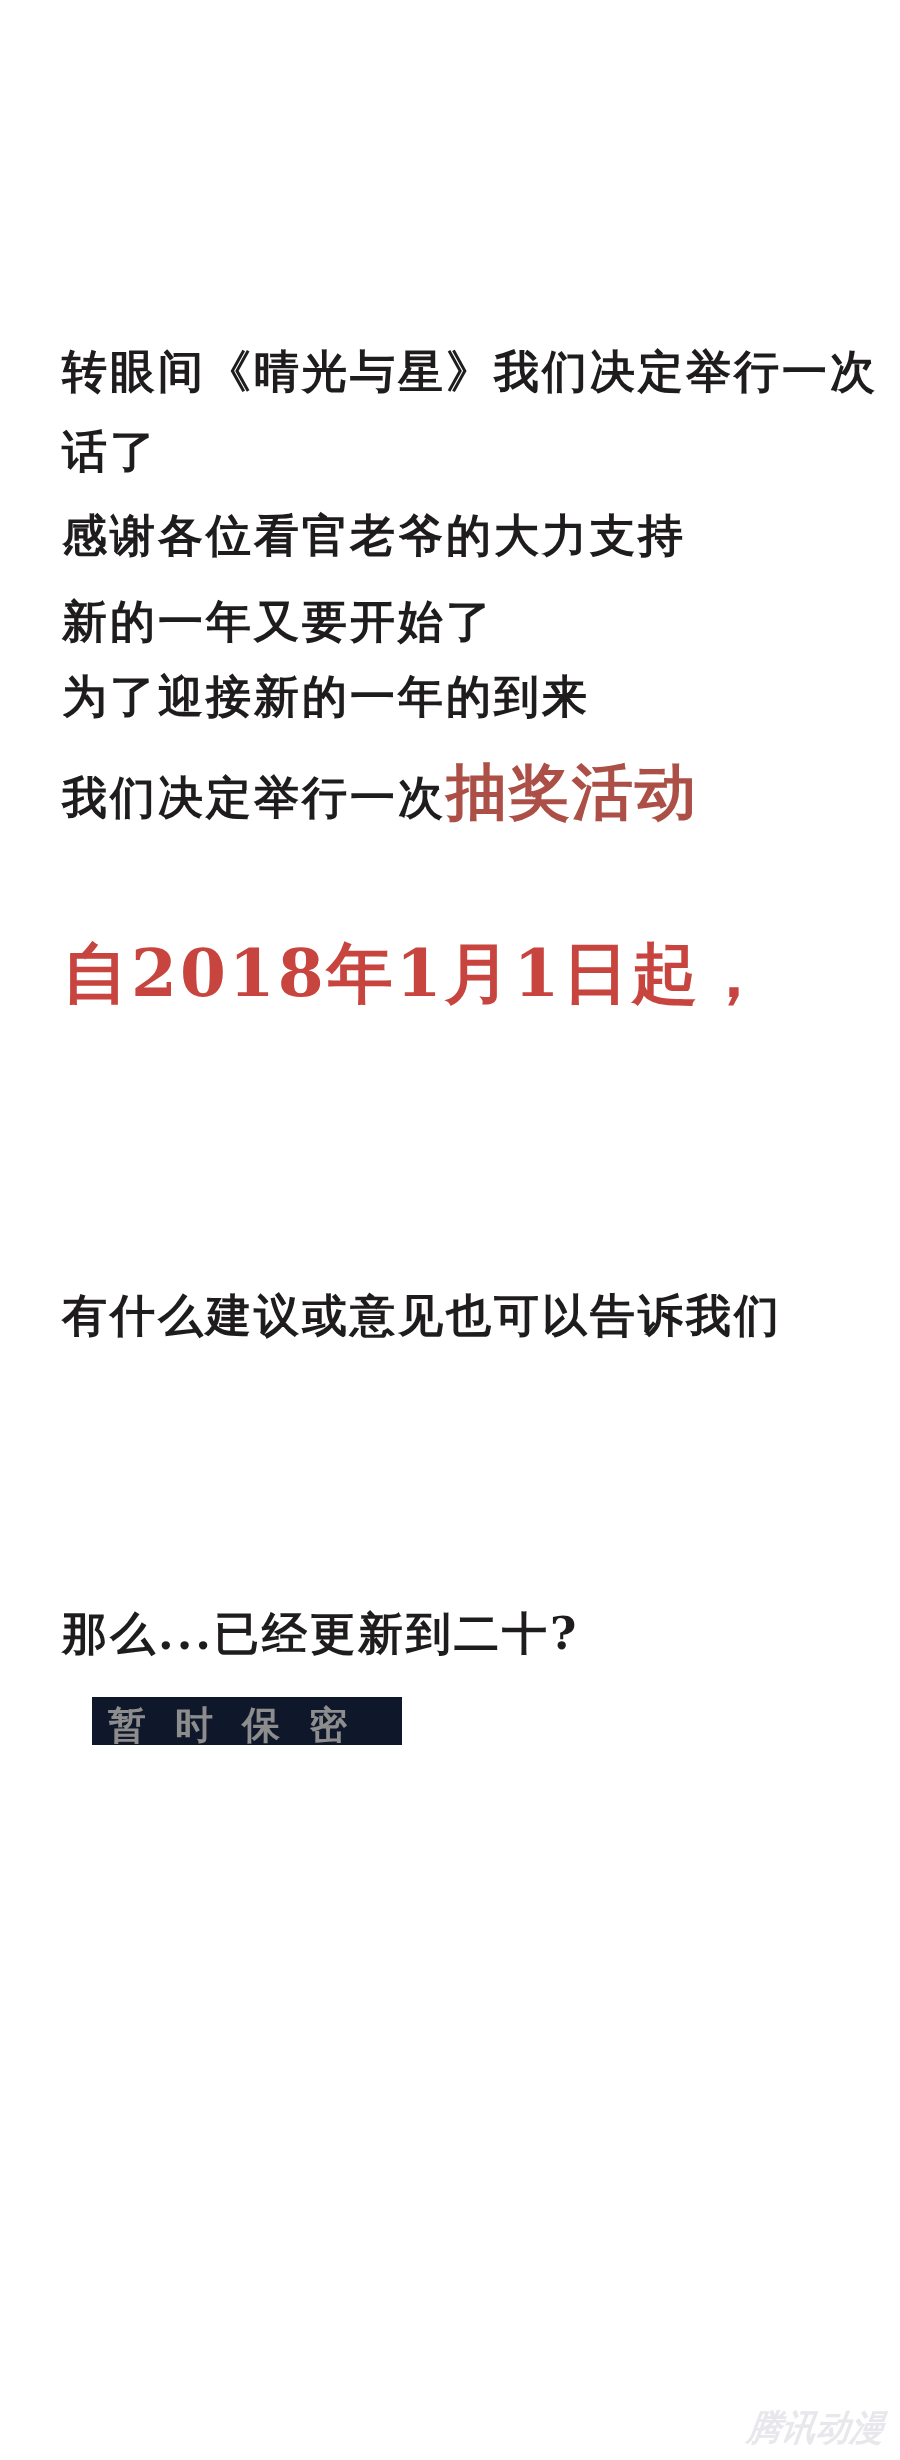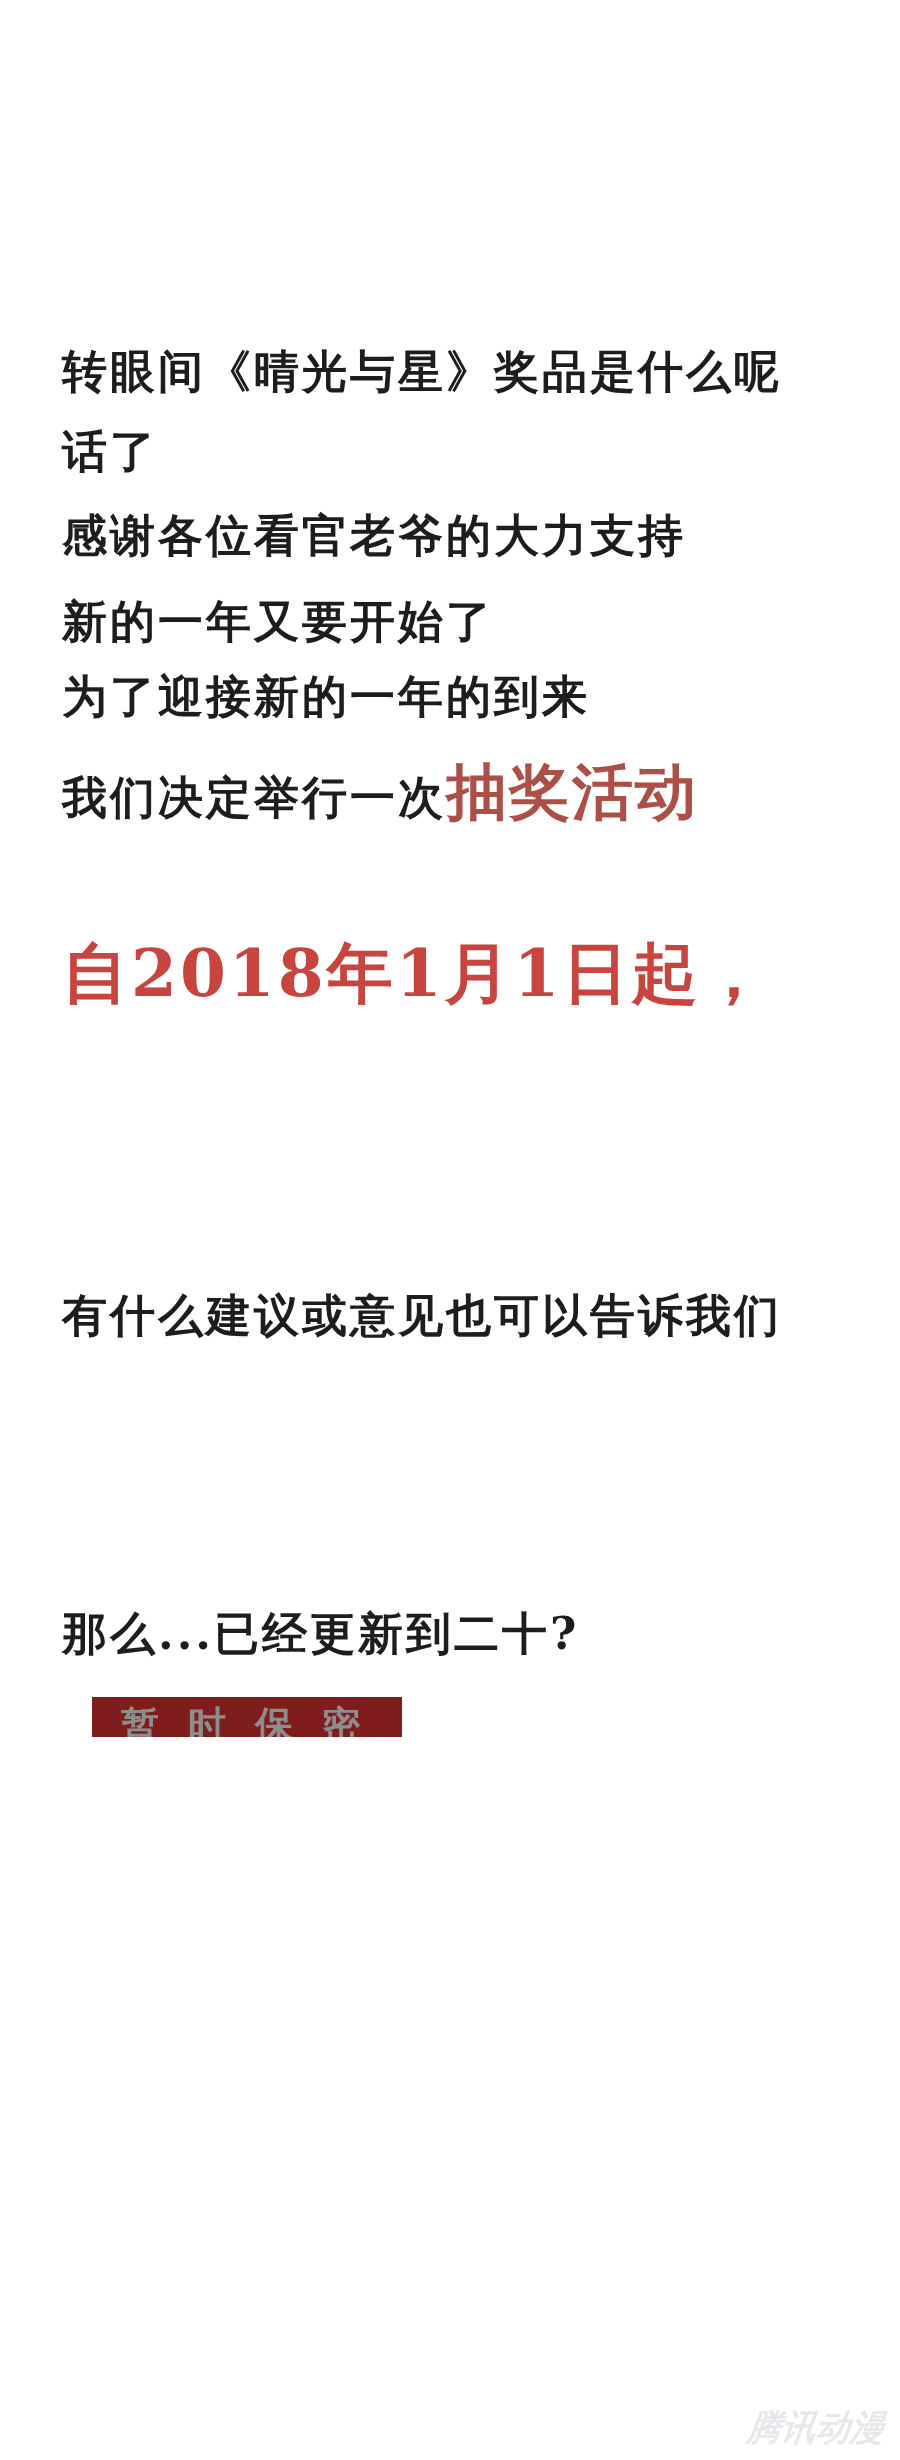--- a/index.html
+++ b/index.html
@@ -33,27 +33,27 @@
   .mixed-line .highlight {
     color: #ab4f47;
     font-size: 61px;
     letter-spacing: 2px;
   }
   .secret-box {
     position: absolute;
     left: 92px;
     top: 1697px;
     width: 310px;
-    height: 40px;
-    background: #7f1d1d;
+    height: 48px;
+    background: #0f172a;
     color: #8d8d8d;
     font-size: 38px;
     line-height: 55px;
     letter-spacing: 29px;
-    padding-left: 29px;
+    padding-left: 16px;
     box-sizing: border-box;
     white-space: nowrap;
     overflow: hidden;
   }
   .watermark {
     position: absolute;
     left: 744px;
     top: 2404px;
     color: #e8e8ec;
     font-size: 36px;
@@ -62,21 +62,21 @@
     transform: skewX(-8deg) scaleX(0.95);
     transform-origin: left bottom;
     white-space: nowrap;
   }
 </style>
 </head>
 <body>
 
 <div class="page">
 
-  <div class="line" style="top:346px">转眼间《晴光与星》奖品是什么呢</div>
+  <div class="line" style="top:346px">转眼间《晴光与星》我们决定举行一次</div>
   <div class="line" style="top:426px">话了</div>
   <div class="line" style="top:596px">新的一年又要开始了</div>
   <div class="line" style="top:510px">感谢各位看官老爷的大力支持</div>
   <div class="line" style="top:671px">为了迎接新的一年的到来</div>
 
   <div class="line mixed-line" style="top:757px">
     <span>我们决定举行一次</span><span class="highlight">抽奖活动</span>
   </div>
 
   <div class="line red" style="top:936px">自2018年1月1日起，</div>

